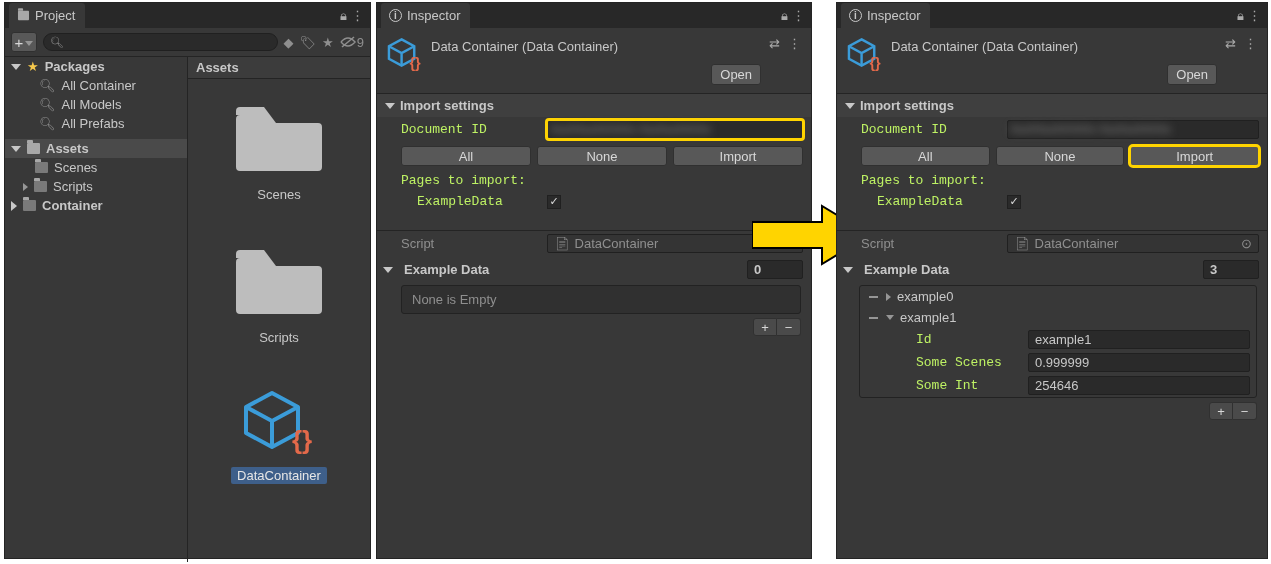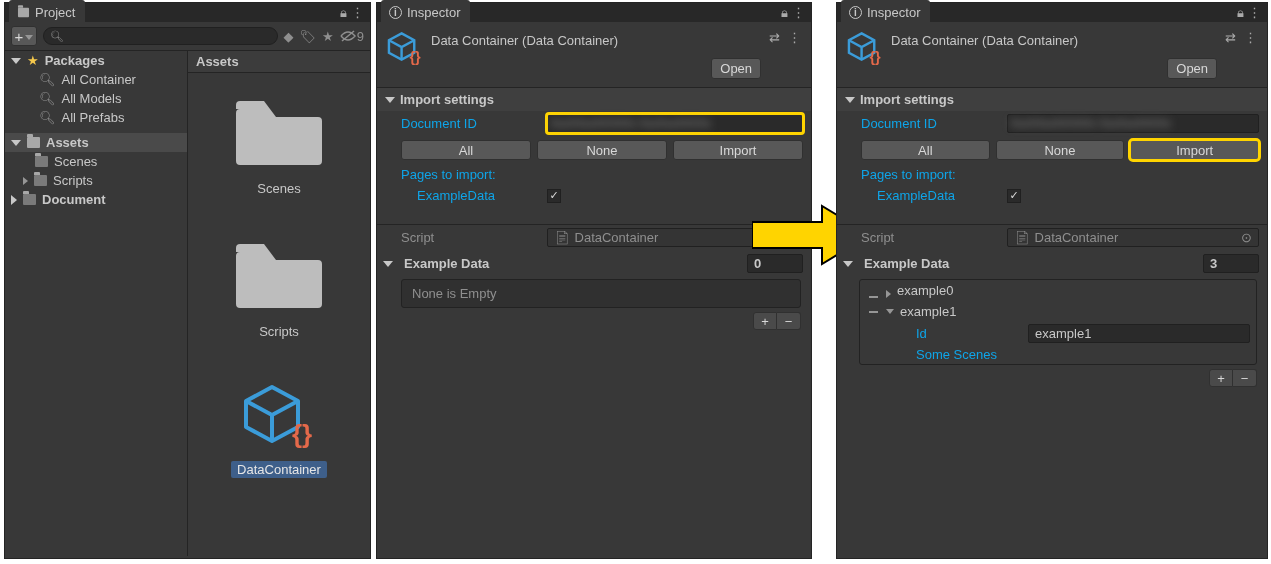--- a/index.html
+++ b/index.html
@@ -1,24 +1,24 @@
 <!DOCTYPE html>
 <html><head>
 <meta charset="utf-8">
 <style>
   * { box-sizing: border-box; margin:0; padding:0; font-family: -apple-system, Helvetica, Arial, sans-serif; }
   body { background:#fff; width:1271px; height:564px; overflow:hidden; position:relative; font-size:13px; color:#c8c8c8; }
   .panel { position:absolute; background:#383838; border:1px solid #242424; }
-  .tabbar { height:19px; background:#282828; display:flex; align-items:center; }
+  .tabbar { height:25px; background:#282828; display:flex; align-items:center; }
   .tab { background:#383838; height:25px; display:flex; align-items:center; gap:5px; padding:0 10px 0 8px; border-top-left-radius:3px; border-top-right-radius:3px; margin-left:4px; }
   .spacer { flex:1; }
   .tabicons { display:flex; gap:4px; padding-right:6px; color:#aaa; }
   .row { display:flex; align-items:center; padding:3px 8px; gap:6px; }
   .section-head { background:#3f3f3f; font-weight:600; padding:4px 8px; display:flex; align-items:center; gap:5px; }
-  .field-label { color:#0ea5e9; }
+  .field-label { color:#bef264;font-family:Liberation Mono, monospace; }
   .input { background:#2a2a2a; border:1px solid #202020; border-radius:2px; color:#c8c8c8; height:19px; padding:0 6px; display:flex; align-items:center; }
   .btn { background:#585858; border:1px solid #303030; border-radius:3px; color:#d8d8d8; height:20px; display:flex; align-items:center; justify-content:center; cursor:pointer; }
   .btn-raised { background:#585858; border:1px solid #303030; border-radius:3px; padding:2px 8px; color:#d8d8d8; }
   .tri { display:inline-block; width:0; height:0; }
   .tri-down { border-left:5px solid transparent; border-right:5px solid transparent; border-top:6px solid #c8c8c8; }
   .tri-right { border-top:5px solid transparent; border-bottom:5px solid transparent; border-left:6px solid #c8c8c8; }
   .tri-right-sm { border-top:4px solid transparent; border-bottom:4px solid transparent; border-left:5px solid #969696; }
   .tri-down-sm { border-left:4px solid transparent; border-right:4px solid transparent; border-top:5px solid #969696; }
   .tree-item { display:flex; align-items:center; gap:6px; padding:2px 6px; }
   .folder-ico { width:13px;height:11px;background:#a8a8a8;border-radius:1px;position:relative;}
@@ -104,21 +104,21 @@
           <span>Scenes</span>
         </div>
       <div class="tree-item" style="padding-left:18px;">
           <span class="tri tri-right-sm"></span>
           <span class="folder-ico" style="background:#7a7a7a;"></span>
           <span>Scripts</span>
         </div>
       <div class="tree-item">
         <span class="tri tri-right"></span>
         <span class="folder-ico" style="background:#7a7a7a;"></span>
-        <b>Document</b>
+        <b>Container</b>
       </div>
     </div>
 
     <div style="flex:1;">
       <div style="background:#3c3c3c;padding:3px 8px;border-bottom:1px solid #242424;">
         <b>Assets</b>
       </div>
       <div style="padding:24px 0;display:flex;flex-direction:column;gap:44px;align-items:center;">
         <div class="assets-grid">
           <svg class="folder-big" viewBox="0 0 86 68">
@@ -298,40 +298,45 @@
     </div>
   </div>
   <div class="section-head" style="background:transparent;padding:4px 8px 4px 6px;display:flex;">
     <span class="tri tri-down"></span>
     <b style="margin-left:6px;">Example Data</b>
     <div class="spacer"></div>
     <div class="input" style="width:56px;">3</div>
   </div>
 
   <div style="margin:2px 10px 0 22px;border:1px solid #222;border-radius:3px;">
-    <div class="row" style="padding:3px 6px;align-items:flex-end;">
-      <div class="fold">
-          <div class="bar"></div>
-        </div>
-      <span class="tri tri-right-sm"></span>
-      <span>example0</span>
-    </div>
     <div class="row" style="padding:3px 6px;">
       <div class="fold">
           <div class="bar"></div>
         </div>
+      <span class="tri tri-right-sm"></span>
+      <span>example0</span>
+    </div>
+    <div class="row" style="padding:3px 6px;">
+      <div class="fold">
+          <div class="bar"></div>
+        </div>
       <span class="tri tri-down-sm"></span>
       <span>example1</span>
     </div>
 
     <div class="row" style="padding:2px 6px 2px 56px;">
       <div style="width:106px;" class="field-label">Id</div>
       <div class="input" style="flex:1;">example1</div>
     </div>
     <div class="row" style="padding:2px 6px 2px 56px;">
       <div style="width:106px;" class="field-label">Some Scenes</div>
+      <div class="input" style="flex:1;">0.999999</div>
+    </div>
+    <div class="row" style="padding:2px 6px 2px 56px;">
+      <div style="width:106px;" class="field-label">Some Int</div>
+      <div class="input" style="flex:1;">254646</div>
     </div>
   </div>
   <div class="plusminus" style="padding-right:10px;">
     <div class="pm-btn">+</div>
     <div class="pm-btn">−</div>
   </div>
 </div>
 
 </body></html>

